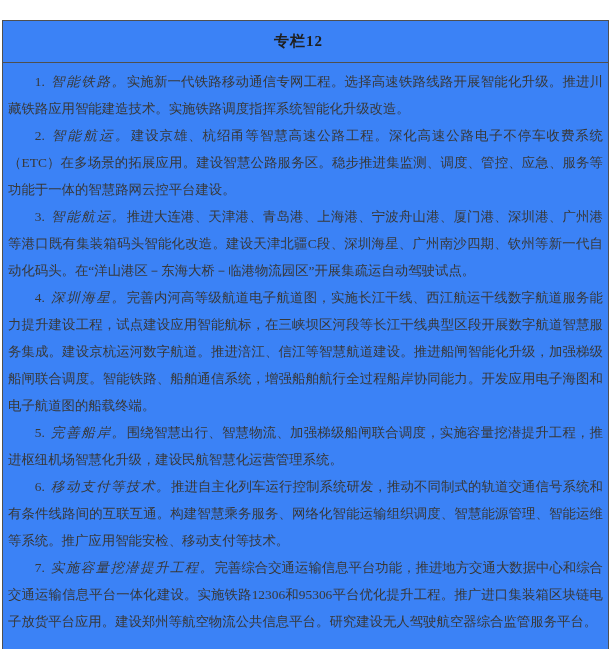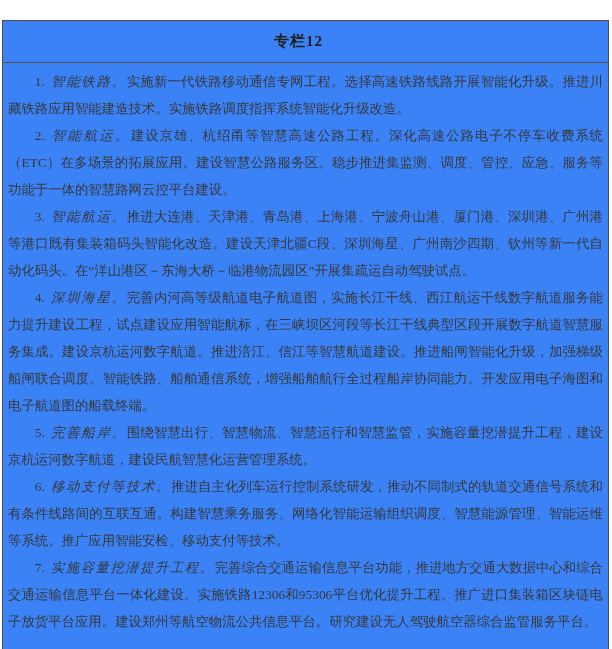--- a/index.html
+++ b/index.html
@@ -63,21 +63,21 @@
 
     <div class="box-body">
       <p><span class="pnum">1.</span><span class="lead">智能铁路。</span><span class="ptext">实施新一代铁路移动通信专网工程。选择高速铁路线路开展智能化升级。推进川藏铁路应用智能建造技术。实施铁路调度指挥系统智能化升级改造。</span></p>
 
       <p><span class="pnum">2.</span><span class="lead">智能航运。</span><span class="ptext">建设京雄、杭绍甬等智慧高速公路工程。深化高速公路电子不停车收费系统（ETC）在多场景的拓展应用。建设智慧公路服务区。稳步推进集监测、调度、管控、应急、服务等功能于一体的智慧路网云控平台建设。</span></p>
 
       <p><span class="pnum">3.</span><span class="lead">智能航运。</span><span class="ptext">推进大连港、天津港、青岛港、上海港、宁波舟山港、厦门港、深圳港、广州港等港口既有集装箱码头智能化改造。建设天津北疆C段、深圳海星、广州南沙四期、钦州等新一代自动化码头。在“洋山港区－东海大桥－临港物流园区”开展集疏运自动驾驶试点。</span></p>
 
       <p><span class="pnum">4.</span><span class="lead">深圳海星。</span><span class="ptext">完善内河高等级航道电子航道图，实施长江干线、西江航运干线数字航道服务能力提升建设工程，试点建设应用智能航标，在三峡坝区河段等长江干线典型区段开展数字航道智慧服务集成。建设京杭运河数字航道。推进涪江、信江等智慧航道建设。推进船闸智能化升级，加强梯级船闸联合调度。智能铁路、船舶通信系统，增强船舶航行全过程船岸协同能力。开发应用电子海图和电子航道图的船载终端。</span></p>
 
-      <p><span class="pnum">5.</span><span class="lead">完善船岸。</span><span class="ptext">围绕智慧出行、智慧物流、智慧运行和智慧监管，实施容量挖潜提升工程，建设京杭运河数字航道，建设民航智慧化运营管理系统。</span></p>
+      <p><span class="pnum">5.</span><span class="lead">完善船岸。</span><span class="ptext">围绕智慧出行、智慧物流、加强梯级船闸联合调度，实施容量挖潜提升工程，推进枢纽机场智慧化升级，建设民航智慧化运营管理系统。</span></p>
 
       <p><span class="pnum">6.</span><span class="lead">移动支付等技术。</span><span class="ptext">推进自主化列车运行控制系统研发，推动不同制式的轨道交通信号系统和有条件线路间的互联互通。构建智慧乘务服务、网络化智能运输组织调度、智慧能源管理、智能运维等系统。推广应用智能安检、移动支付等技术。</span></p>
 
       <p><span class="pnum">7.</span><span class="lead">实施容量挖潜提升工程。</span><span class="ptext">完善综合交通运输信息平台功能，推进地方交通大数据中心和综合交通运输信息平台一体化建设。实施铁路12306和95306平台优化提升工程。推广进口集装箱区块链电子放货平台应用。建设郑州等航空物流公共信息平台。研究建设无人驾驶航空器综合监管服务平台。</span></p>
     </div>
 
   </div>
 </div>
 
 </body></html>

